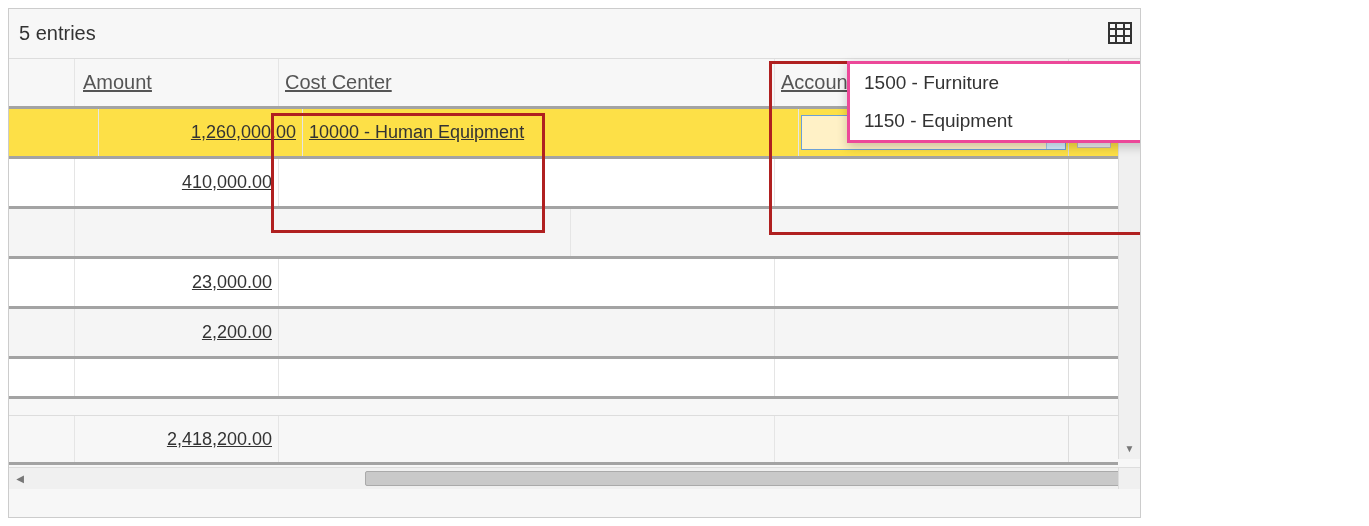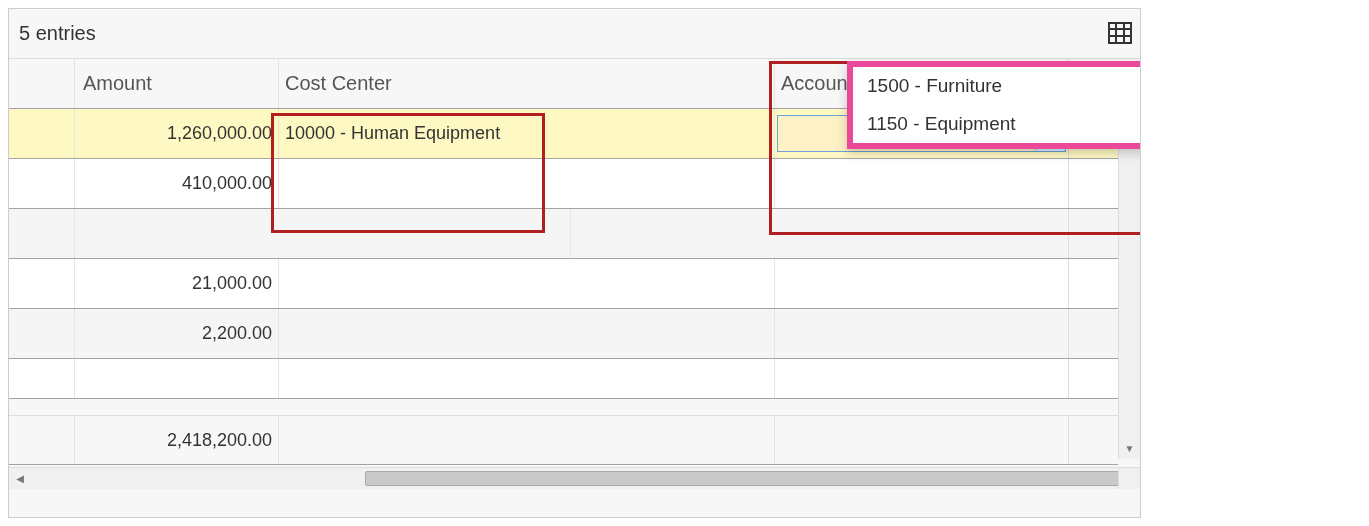--- a/index.html
+++ b/index.html
@@ -41,26 +41,27 @@
     cursor: pointer;
   }
   .grid-area {
     position: relative;
     height: 430px;
   }
   .header-row, .data-row, .footer-row {
     display: flex;
     height: 50px;
     align-items: flex-end;
-    border-bottom: 1px solid #a3a3a3;
+    border-bottom: 3px solid #a3a3a3;
+    text-decoration: underline;
   }
   .header-row { background: #f7f7f7; color: #555; font-size: 20px; }
   .data-row { background: #fff; }
   .data-row.alt { background: #f5f5f5; }
-  .data-row.selected { background: #fef9c3; }
+  .data-row.selected { background: #fde047; padding-left: 24px; }
   .footer-row { background: #f7f7f7; border-top: 1px solid #ddd; margin-top: 16px; }
   .col-spacer { width: 66px; flex: 0 0 66px; border-right: 1px solid #e5e5e5; height: 100%; }
   .col-amount {
     width: 204px; flex: 0 0 204px;
     text-align: right;
     padding-right: 6px;
     border-right: 1px solid #e5e5e5;
     height: 100%;
     display: flex; align-items: center; justify-content: flex-end;
   }
@@ -160,21 +161,21 @@
     display: flex; align-items: center; justify-content: center;
     cursor: pointer;
   }
   
   .dropdown {
     position: absolute;
     top: 2px;
     left: 838px;
     width: 432px;
     background: #fff;
-    border: 6px solid #ec4899;
+    border: 3px solid #ec4899;
     box-shadow: 0 4px 10px rgba(0,0,0,0.2);
     z-index: 10;
     font-size: 19px;
   }
   .dropdown-item {
     padding: 8px 14px;
     cursor: pointer;
     color: #333;
   }
   
@@ -263,21 +264,21 @@
 
       <div class="data-row alt">
         <div class="col-spacer"></div>
         <div class="col-cost"></div>
         <div class="col-account"></div>
         <div class="col-action"></div>
       </div>
 
       <div class="data-row">
         <div class="col-spacer"></div>
-        <div class="col-amount">21,000.00</div>
+        <div class="col-amount">23,000.00</div>
         <div class="col-cost"></div>
         <div class="col-account"></div>
         <div class="col-action"></div>
       </div>
 
       <div class="data-row alt">
         <div class="col-spacer"></div>
         <div class="col-amount">2,200.00</div>
         <div class="col-cost"></div>
         <div class="col-account"></div>

